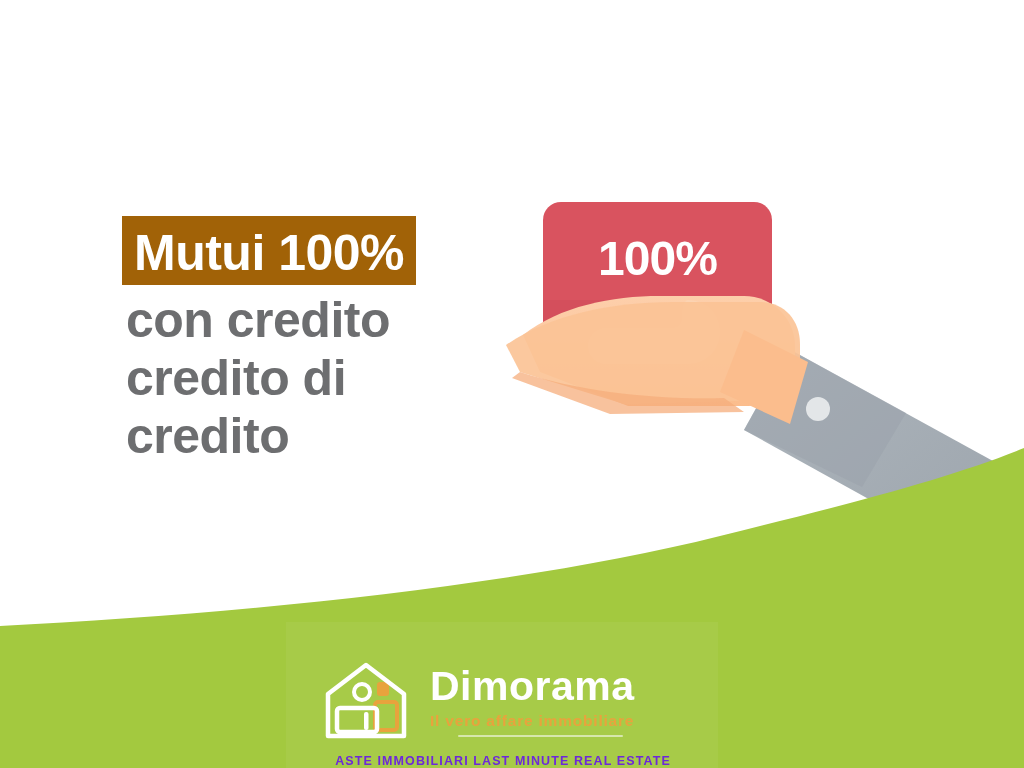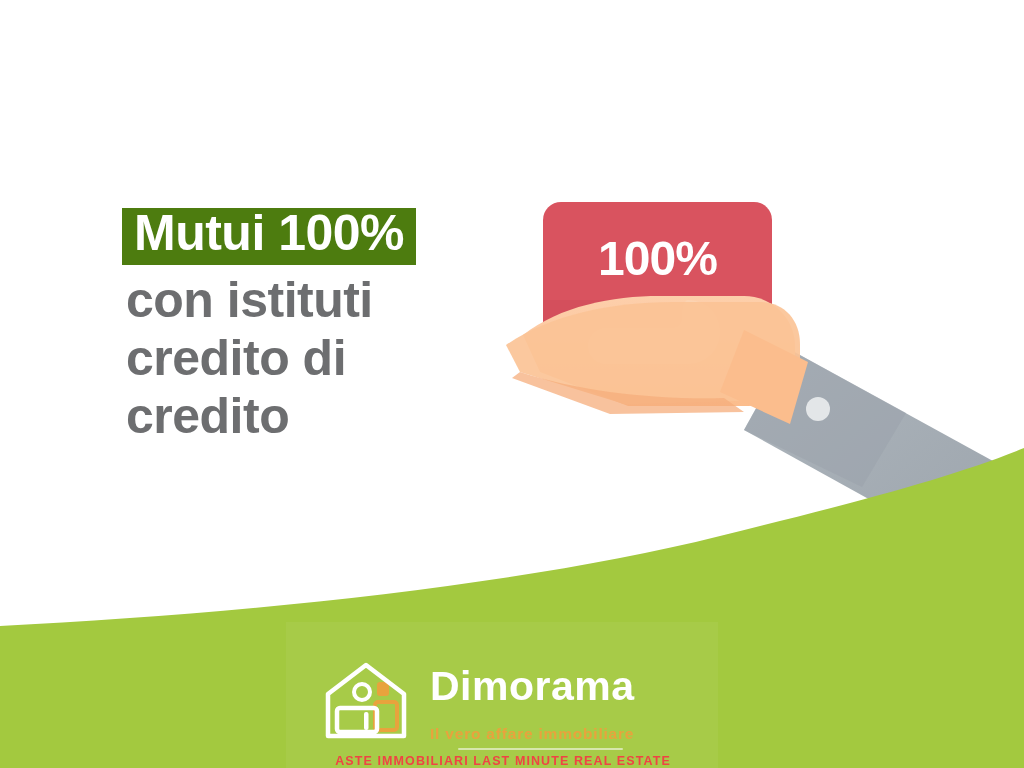--- a/index.html
+++ b/index.html
@@ -36,25 +36,26 @@
   .hl-line {
     font-weight: bold;
     font-size: 50px;
     line-height: 58px;
     color: #6d6e70;
     letter-spacing: -0.5px;
     white-space: nowrap;
   }
   .hl-line.highlight {
     display: inline-block;
-    background: #4d7c0f;
+    background: #a16207;
     color: #ffffff;
-    padding: 0 12px 7px 12px;
+    padding: 12px 12px 7px 12px;
     margin-left: -4px;
     line-height: 50px;
+    margin-top: 8px;
   }
   #headline-rest {
     margin-top: 6px;
   }
 
   
   #logo-lockup {
     position: absolute;
     left: 322px;
     top: 658px;
@@ -84,39 +85,39 @@
     color: #ffffff;
     letter-spacing: 0.5px;
     line-height: 44px;
   }
   #tagline {
     font-size: 15.5px;
     font-weight: bold;
     color: #e8a33d;
     letter-spacing: 0.8px;
     line-height: 18px;
-    margin-top: 17px;
+    margin-top: 4px;
   }
   #tagline-rule {
     margin-top: 5px;
     margin-left: 28px;
     width: 165px;
     height: 2px;
     background: rgba(255,255,255,0.55);
     border-radius: 1px;
   }
   #footer-strip {
     position: absolute;
     left: 6px;
     top: 96px;
     width: 350px;
     text-align: center;
     font-size: 12.5px;
     font-weight: bold;
-    color: #ef4444;
+    color: #6d28d9;
     letter-spacing: 1.1px;
     white-space: nowrap;
   }
 </style>
 </head>
 <body>
 
 <div id="stage">
 
   <svg id="bg-art" viewBox="0 0 1024 768">
@@ -207,21 +208,21 @@
                C850 504, 950 478, 1024 448
                L1024 768 L0 768 Z" fill="#a3c93f"></path>
 
       <rect x="286" y="622" width="432" height="146" fill="#ffffff" opacity="0.05"></rect>
     </g>
   </svg>
 
   <div id="headline">
     <div class="hl-line highlight">Mutui 100%</div>
     <div id="headline-rest">
-      <div class="hl-line">con istituti</div>
+      <div class="hl-line">con credito</div>
       <div class="hl-line">credito di</div>
       <div class="hl-line">credito</div>
     </div>
   </div>
 
   <div style="position:absolute; left:543px; top:202px; width:229px; height:141px;
               display:flex; align-items:center; justify-content:center;">
     <span style="font-size:48px; font-weight:bold; color:#ffffff; letter-spacing:-1px;
                  transform:translateY(-14px); display:inline-block;">100%</span>
   </div>

